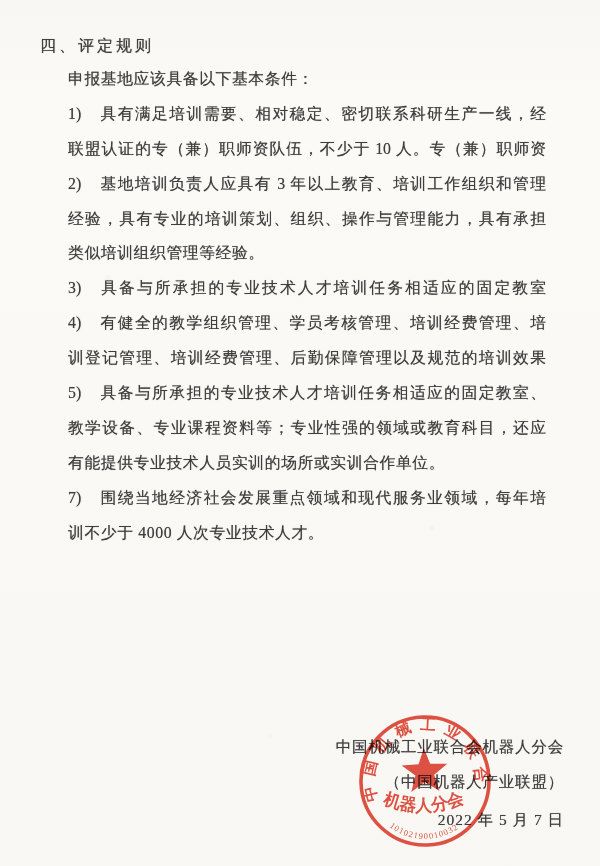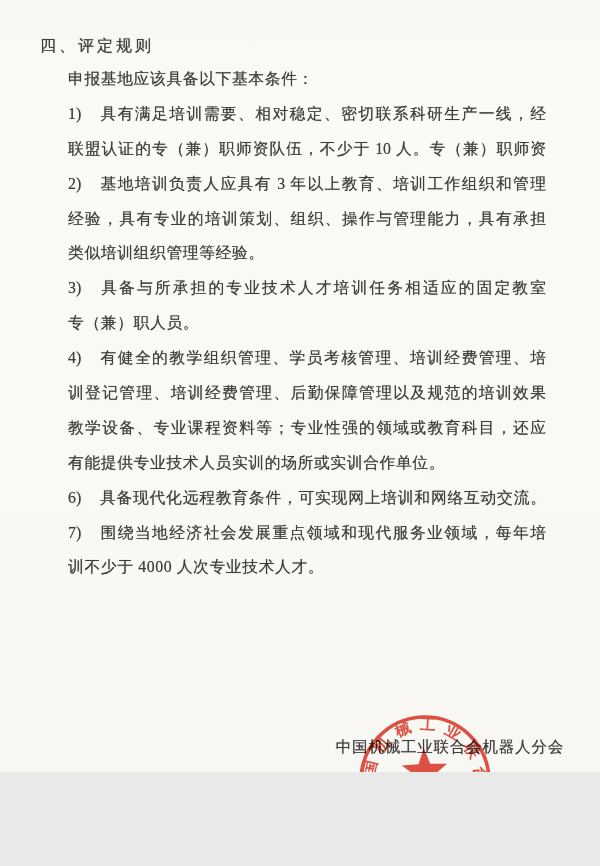--- a/index.html
+++ b/index.html
@@ -9,21 +9,21 @@
     --seal:#df3b2b;
   }
   html,body{margin:0;padding:0;}
   body{
     width:600px;height:866px;
     background:#e9e9e9;
     font-family:"Liberation Serif","DejaVu Serif",serif;
   }
   .page{
     position:relative;
-    width:600px;height:772px;
+    width:600px;height:866px;
     background:var(--paper);
     background-image:
       radial-gradient(circle at 18% 32%, rgba(120,120,110,0.035) 0 2px, transparent 3px),
       radial-gradient(circle at 72% 61%, rgba(120,120,110,0.03) 0 2px, transparent 3px),
       radial-gradient(circle at 45% 85%, rgba(120,120,110,0.028) 0 2px, transparent 3px),
       linear-gradient(180deg, rgba(150,150,140,0.03), rgba(255,255,255,0) 12%, rgba(140,140,130,0.025) 96%);
     overflow:hidden;
     color:var(--ink);
   }
   .heading{
@@ -92,29 +92,28 @@
     <div class="line left">申报基地应该具备以下基本条件：</div>
 
     <div class="line"><span class="inum">1)</span><span>具有满足培训需要、相对稳定、密切联系科研生产一线，经</span></div>
     <div class="line">联盟认证的专（兼）职师资队伍，不少于 10 人。专（兼）职师资</div>
 
     <div class="line"><span class="inum">2)</span><span>基地培训负责人应具有 3 年以上教育、培训工作组织和管理</span></div>
     <div class="line">经验，具有专业的培训策划、组织、操作与管理能力，具有承担</div>
     <div class="line left">类似培训组织管理等经验。</div>
 
     <div class="line"><span class="inum">3)</span><span>具备与所承担的专业技术人才培训任务相适应的固定教室</span></div>
-    <div class="line left">专（兼）职人员。</div>
 
     <div class="line"><span class="inum">4)</span><span>有健全的教学组织管理、学员考核管理、培训经费管理、培</span></div>
     <div class="line">训登记管理、培训经费管理、后勤保障管理以及规范的培训效果</div>
 
+    <div class="line"><span class="inum">5)</span><span>具备与所承担的专业技术人才培训任务相适应的固定教室、</span></div>
     <div class="line">教学设备、专业课程资料等；专业性强的领域或教育科目，还应</div>
     <div class="line left">有能提供专业技术人员实训的场所或实训合作单位。</div>
 
-    <div class="line"><span class="inum">6)</span><span>具备现代化远程教育条件，可实现网上培训和网络互动交流。</span></div>
 
     <div class="line"><span class="inum">7)</span><span>围绕当地经济社会发展重点领域和现代服务业领域，每年培</span></div>
     <div class="line left">训不少于 4000 人次专业技术人才。</div>
   </div>
 
   <div class="sigline sig-org">中国机械工业联合会机器人分会</div>
   <div class="sigline sig-alias">（中国机器人产业联盟）</div>
   <div class="sigline sig-date">2022 年 5 月 7 日</div>
 
   <svg class="seal" viewBox="0 0 142 142" xmlns="http://www.w3.org/2000/svg">

